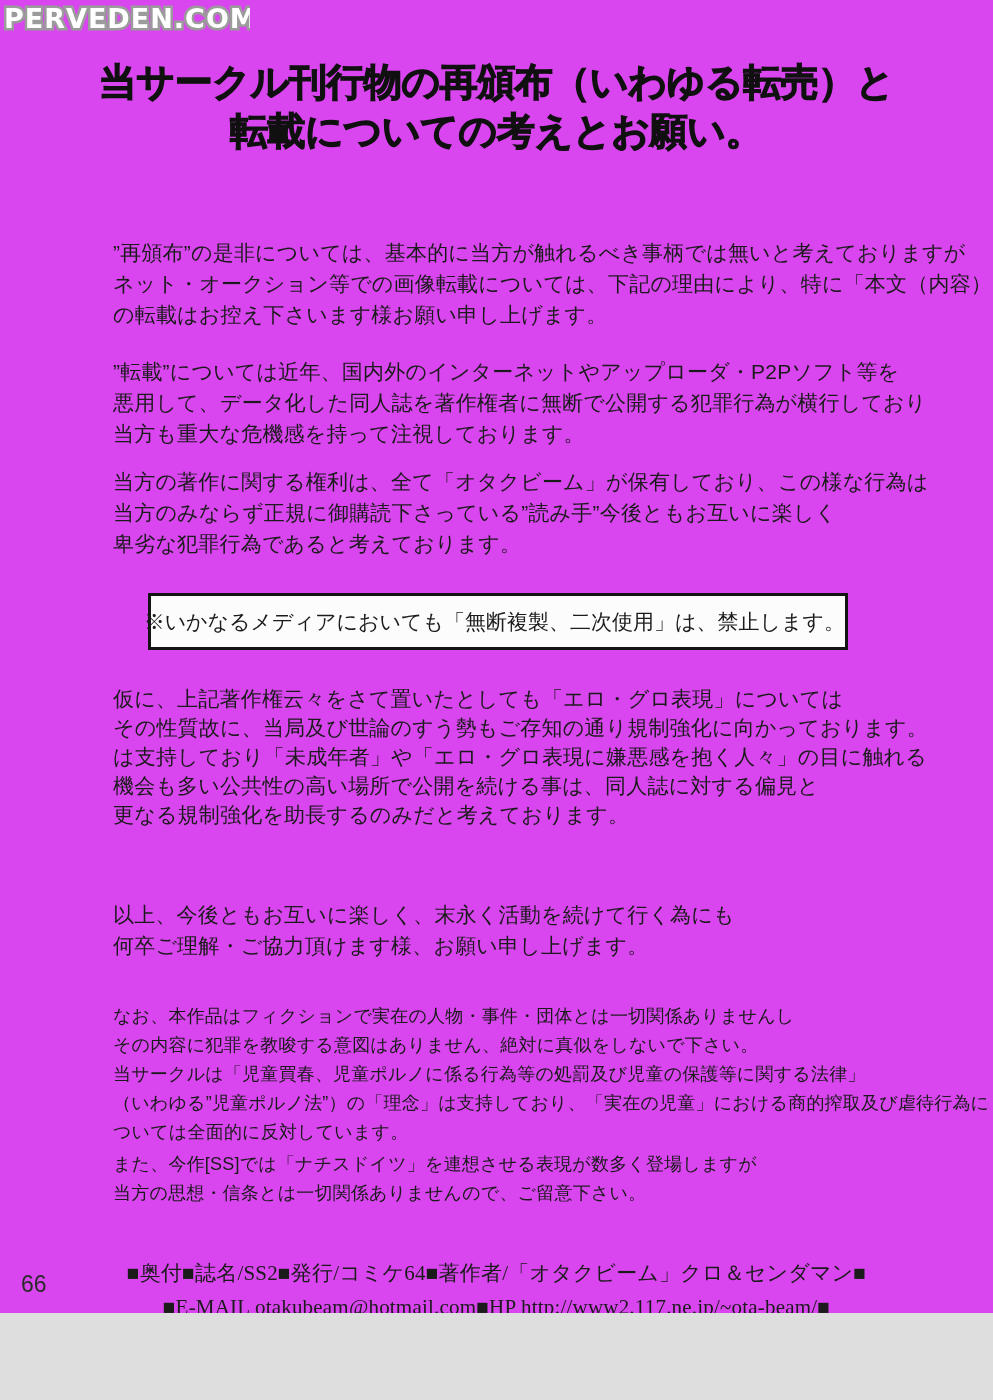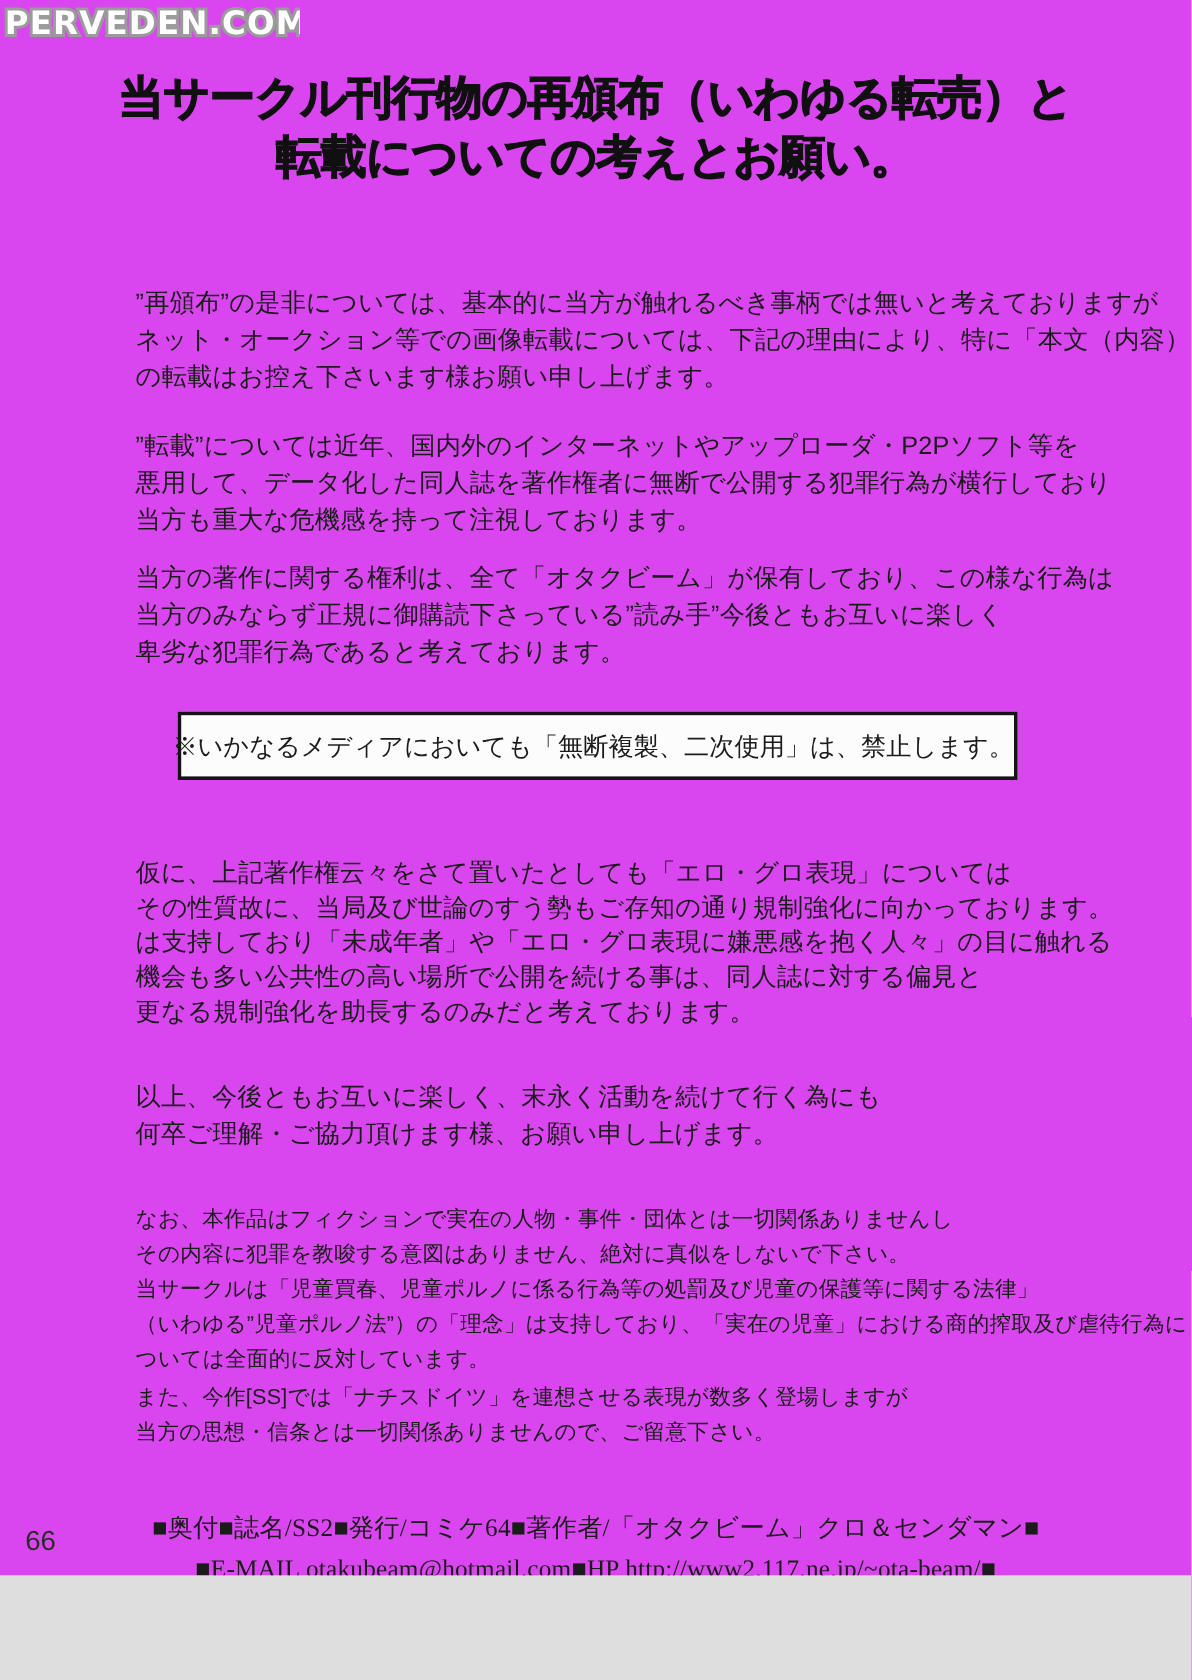--- a/index.html
+++ b/index.html
@@ -33,21 +33,21 @@
     line-height:49px;
     color:#101010;
     -webkit-text-stroke:1.2px #101010;
     letter-spacing:-0.5px;
   }
   
   .para{position:absolute;left:113px;font-size:21px;line-height:31px;letter-spacing:0.2px;}
   .p1{top:237px;}
   .p2{top:356px;}
   .p3{top:466px;}
-  .p4{top:715px;line-height:29px;font-family:Liberation Mono, monospace;}
+  .p4{top:684px;line-height:29px;}
   .p5{top:899px;}
   .small{font-size:18px;line-height:29px;}
   .p6{top:1002px;}
   .p7{top:1150px;}
   
   .notice{
     position:absolute;top:593px;left:148px;width:694px;height:51px;
     border:3px solid #141414;
     display:flex;align-items:center;justify-content:flex-end;
     font-size:21px;

